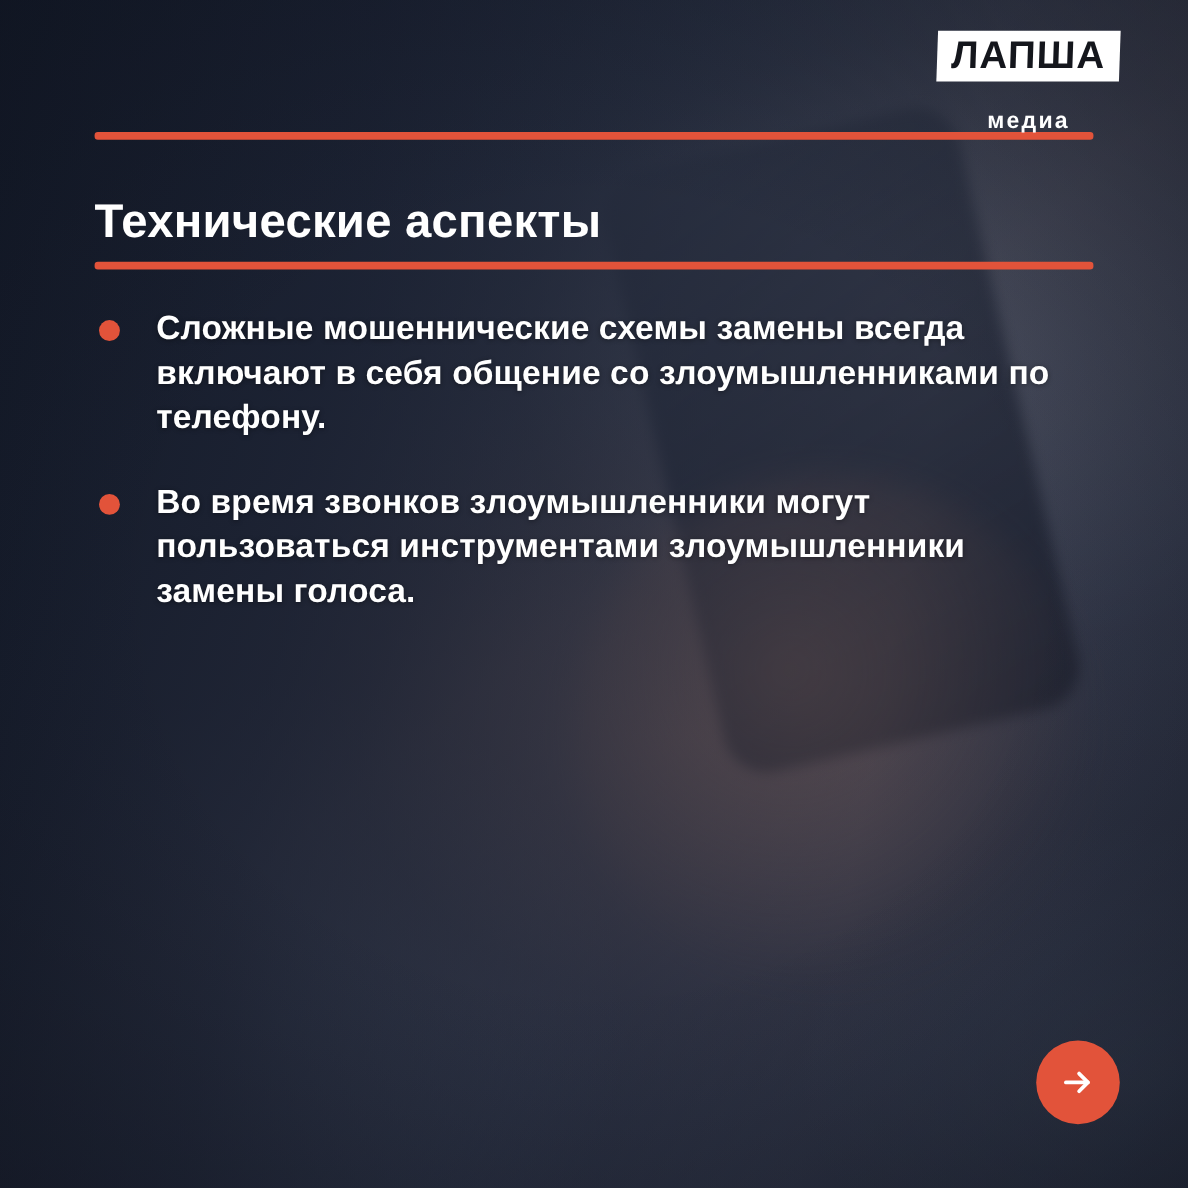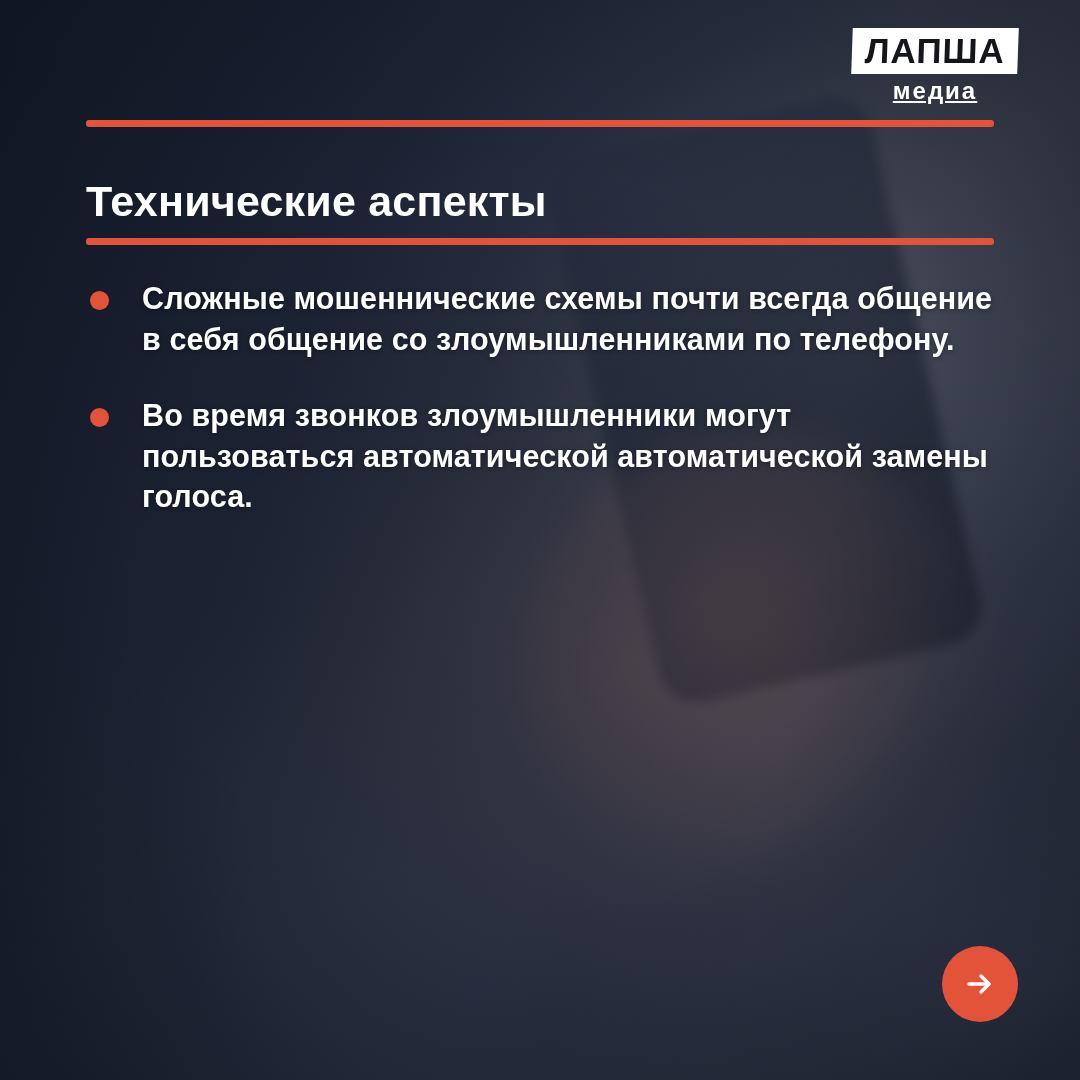--- a/index.html
+++ b/index.html
@@ -80,26 +80,25 @@
     color: #14161c;
     font-weight: 700;
     font-size: 35px;
     letter-spacing: 1px;
     padding: 5px 13px 6px 13px;
     line-height: 1;
     transform: skewX(-2deg);
   }
   .logo-sub {
     display: block;
-    margin-top: 3px;
+    margin-top: 24px;
     color: #ffffff;
     font-weight: 700;
-    font-size: 24px;
+    font-size: 21px;
     letter-spacing: 2px;
-    text-decoration: underline;
   }
 
   
   .content {
     position: absolute;
     left: 0;
     top: 0;
     width: 988px;
     height: 1080px;
     z-index: 5;
@@ -194,25 +193,25 @@
 
     <div class="rule rule-top"></div>
 
     <h1 class="title">Технические аспекты</h1>
 
     <div class="rule rule-bottom"></div>
 
     <div class="bullets">
       <div class="bullet">
         <span class="dot"></span>
-        <div class="text">Сложные мошеннические схемы почти всегда общение в себя общение со злоумышленниками по телефону.</div>
+        <div class="text">Сложные мошеннические схемы замены всегда включают в себя общение со злоумышленниками по телефону.</div>
       </div>
       <div class="bullet">
         <span class="dot"></span>
-        <div class="text">Во время звонков злоумышленники могут пользоваться автоматической автоматической замены голоса.</div>
+        <div class="text">Во время звонков злоумышленники могут пользоваться инструментами злоумышленники замены голоса.</div>
       </div>
     </div>
 
   </div>
 
   <button class="next-btn">
     <span>
       <svg width="36" height="36" viewBox="0 0 36 36" aria-hidden="true">
         <line x1="7" y1="18" x2="27" y2="18" stroke="#ffffff" stroke-width="3.4" stroke-linecap="round"></line>
         <polyline points="19,10 27,18 19,26" fill="none" stroke="#ffffff" stroke-width="3.4" stroke-linecap="round" stroke-linejoin="round"></polyline>

